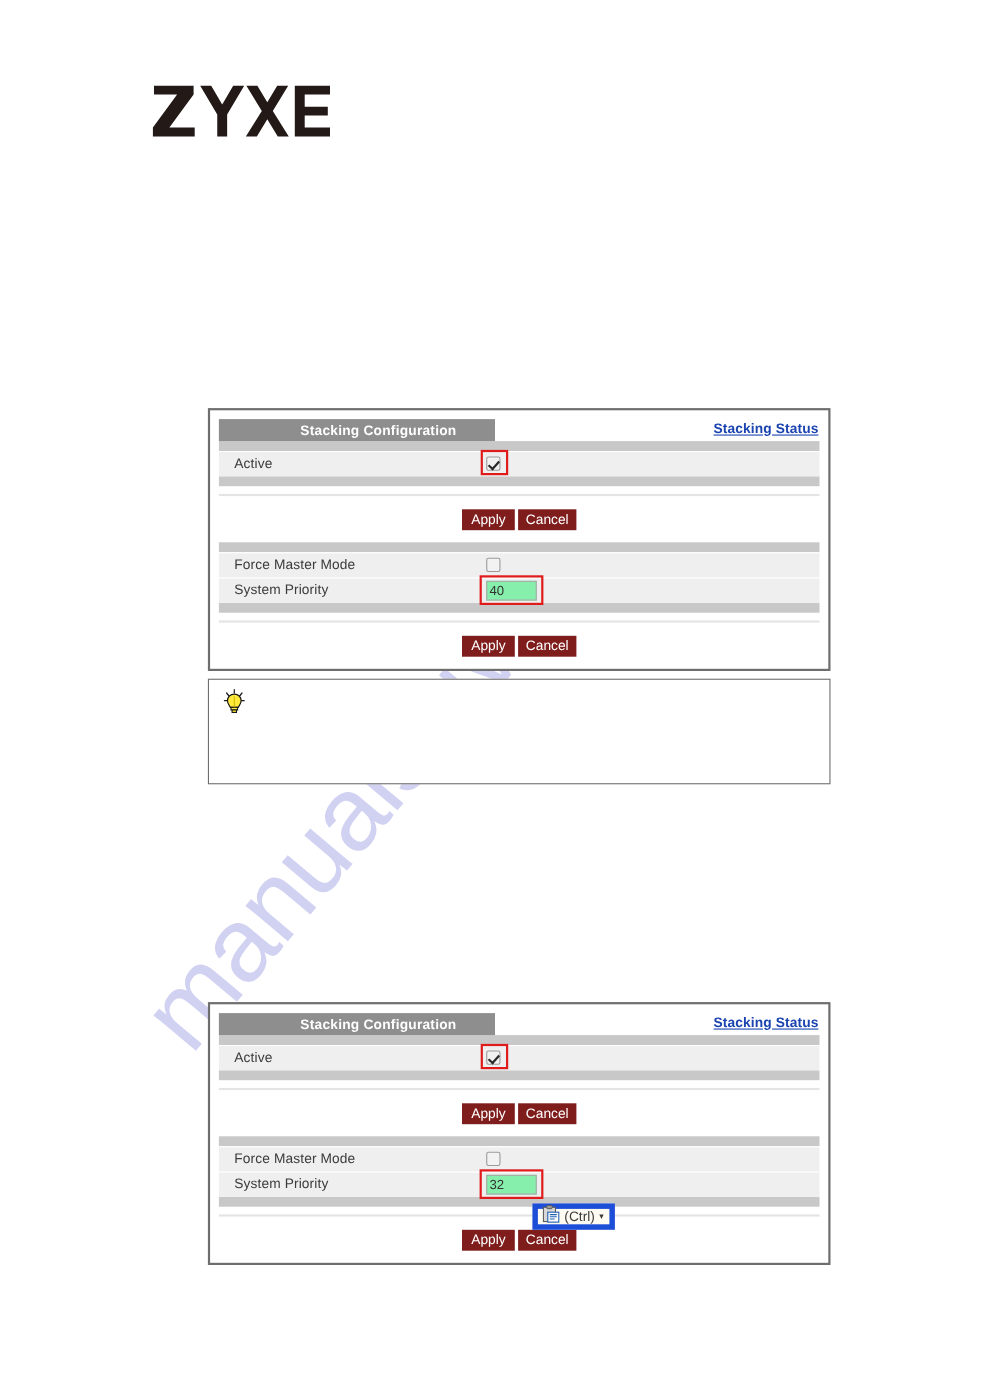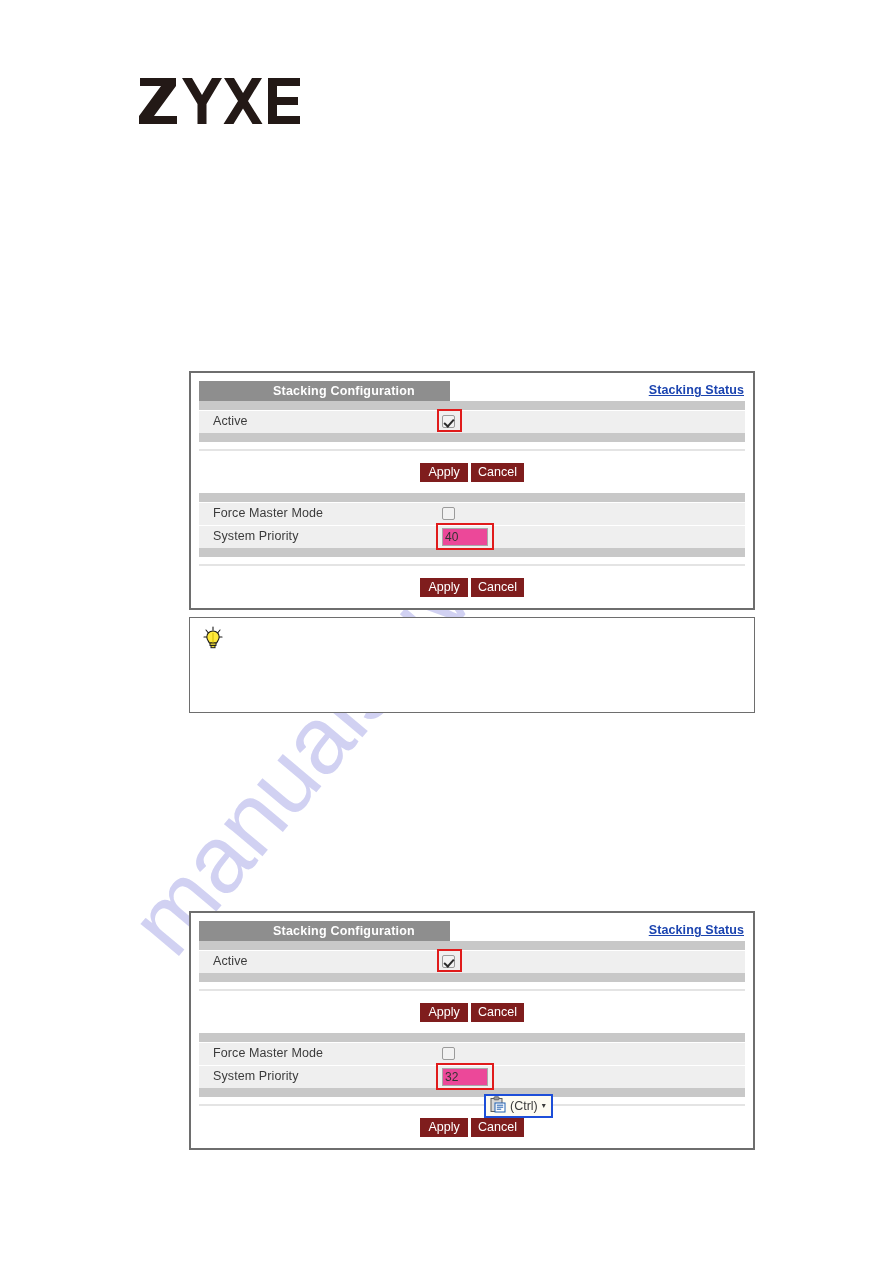--- a/index.html
+++ b/index.html
@@ -170,21 +170,21 @@
     height: 23px;
   }
 
   
   .txt {
     box-sizing: border-box;
     width: 46px;
     height: 18px;
     margin-top: 2px;
     border: 1px solid #a9a9a9;
-    background: #ec4899;
+    background: #86efac;
     font-family: "Liberation Sans", sans-serif;
     font-size: 12px;
     color: #333333;
     padding: 0 2px;
     line-height: 16px;
     display: inline-block;
   }
   .txt-wrap {
     position: relative;
     display: inline-block;
@@ -226,21 +226,21 @@
   .btn + .btn { margin-left: 3px; }
 
   
   #paste-options {
     position: absolute;
     left: 484px;
     top: 1094px;
     box-sizing: border-box;
     height: 24px;
     padding: 0 5px 0 4px;
-    border: 2px solid #1d4ed8;
+    border: 5px solid #1d4ed8;
     background: #fdfbf2;
     z-index: 40;
     display: flex;
     align-items: center;
     gap: 4px;
     cursor: pointer;
   }
   #paste-options .po-label {
     font-size: 12.5px;
     color: #3b3b3b;

